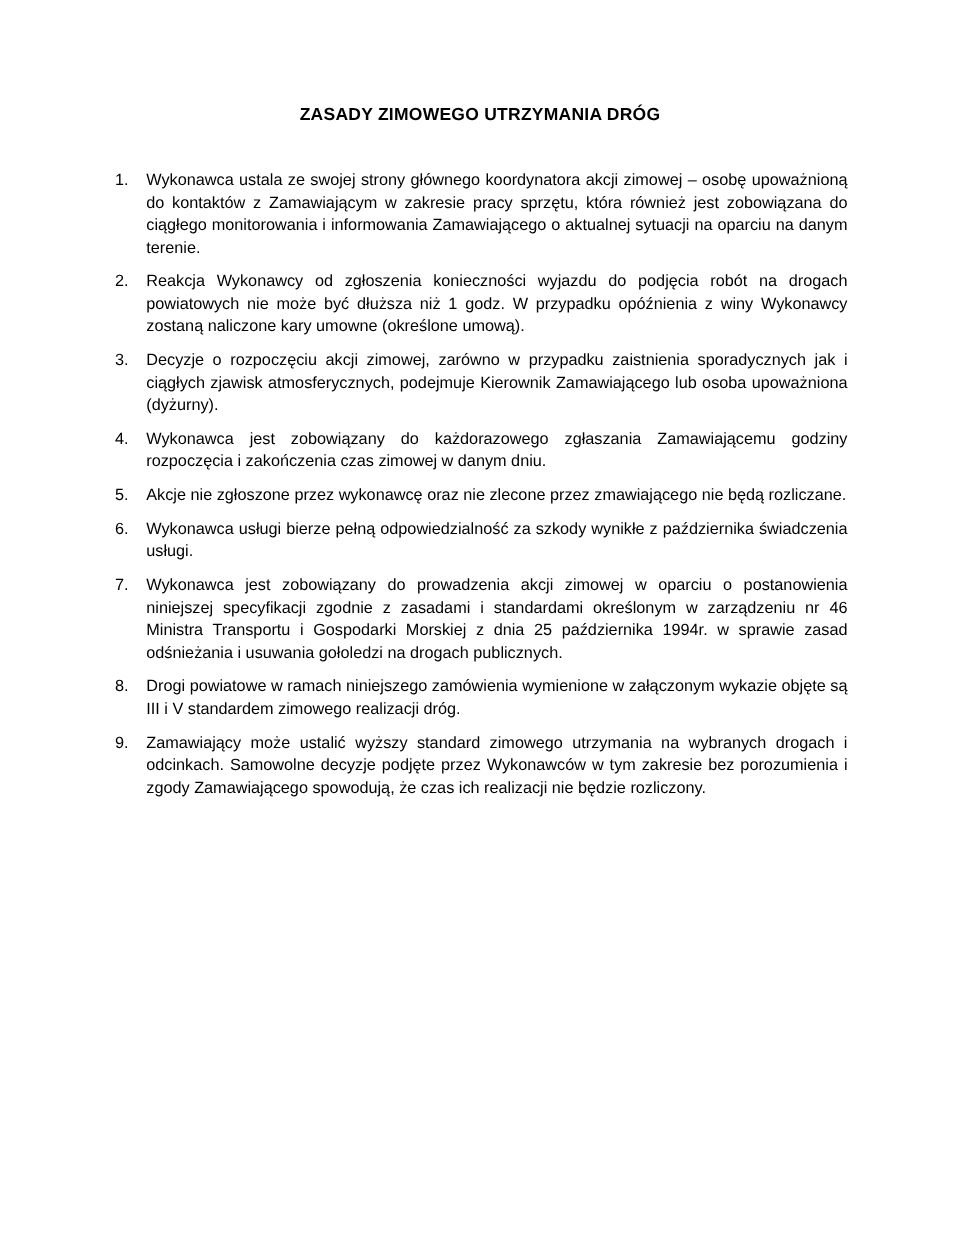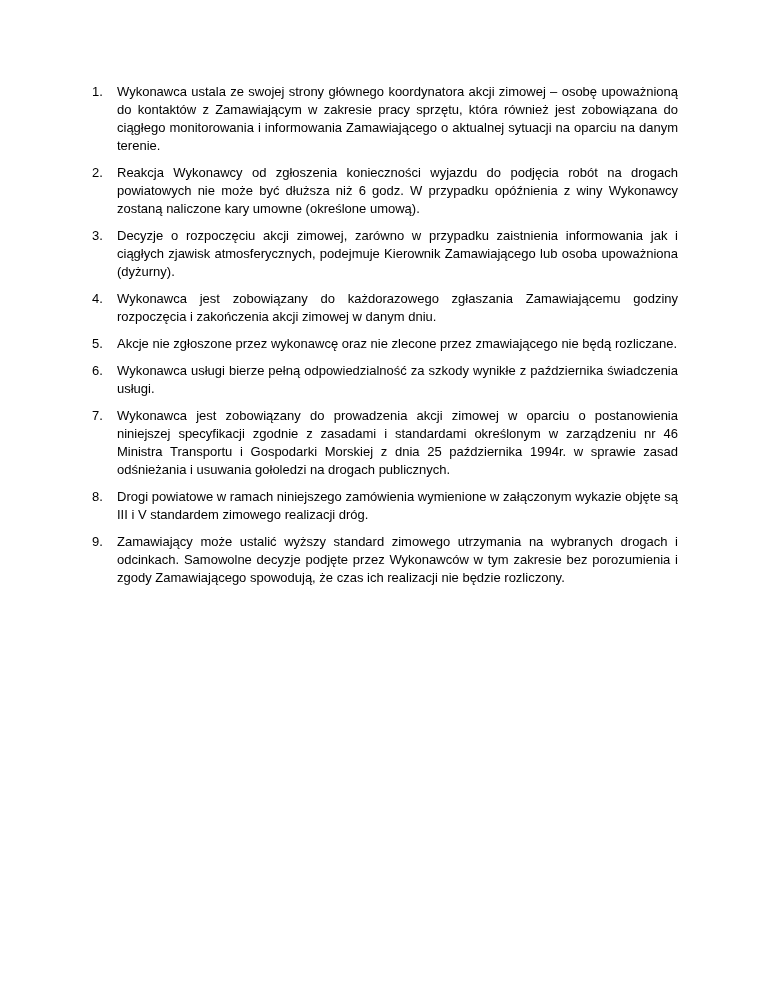--- a/index.html
+++ b/index.html
@@ -45,41 +45,42 @@
     flex: 1 1 auto;
     text-align: justify;
     text-justify: inter-word;
   }
 </style>
 </head>
 <body>
 
 <div class="page">
 
+  <h1 class="doc-title">ZASADY ZIMOWEGO UTRZYMANIA DRÓG</h1>
 
   <div class="doc-list">
 
     <div class="doc-item">
       <span class="num">1.</span>
       <div class="txt">Wykonawca ustala ze swojej strony głównego koordynatora akcji zimowej – osobę upoważnioną do kontaktów z Zamawiającym w zakresie pracy sprzętu, która również jest zobowiązana do ciągłego monitorowania i informowania Zamawiającego o aktualnej sytuacji na oparciu na danym terenie.</div>
     </div>
 
     <div class="doc-item">
       <span class="num">2.</span>
-      <div class="txt">Reakcja Wykonawcy od zgłoszenia konieczności wyjazdu do podjęcia robót na drogach powiatowych nie może być dłuższa niż 6 godz. W przypadku opóźnienia z winy Wykonawcy zostaną naliczone kary umowne (określone umową).</div>
+      <div class="txt">Reakcja Wykonawcy od zgłoszenia konieczności wyjazdu do podjęcia robót na drogach powiatowych nie może być dłuższa niż 1 godz. W przypadku opóźnienia z winy Wykonawcy zostaną naliczone kary umowne (określone umową).</div>
     </div>
 
     <div class="doc-item">
       <span class="num">3.</span>
-      <div class="txt">Decyzje o rozpoczęciu akcji zimowej, zarówno w przypadku zaistnienia informowania jak i ciągłych zjawisk atmosferycznych, podejmuje Kierownik Zamawiającego lub osoba upoważniona (dyżurny).</div>
+      <div class="txt">Decyzje o rozpoczęciu akcji zimowej, zarówno w przypadku zaistnienia sporadycznych jak i ciągłych zjawisk atmosferycznych, podejmuje Kierownik Zamawiającego lub osoba upoważniona (dyżurny).</div>
     </div>
 
     <div class="doc-item">
       <span class="num">4.</span>
-      <div class="txt">Wykonawca jest zobowiązany do każdorazowego zgłaszania Zamawiającemu godziny rozpoczęcia i zakończenia akcji zimowej w danym dniu.</div>
+      <div class="txt">Wykonawca jest zobowiązany do każdorazowego zgłaszania Zamawiającemu godziny rozpoczęcia i zakończenia czas zimowej w danym dniu.</div>
     </div>
 
     <div class="doc-item">
       <span class="num">5.</span>
       <div class="txt">Akcje nie zgłoszone przez wykonawcę oraz nie zlecone przez zmawiającego nie będą rozliczane.</div>
     </div>
 
     <div class="doc-item">
       <span class="num">6.</span>
       <div class="txt">Wykonawca usługi bierze pełną odpowiedzialność za szkody wynikłe z października świadczenia usługi.</div>

